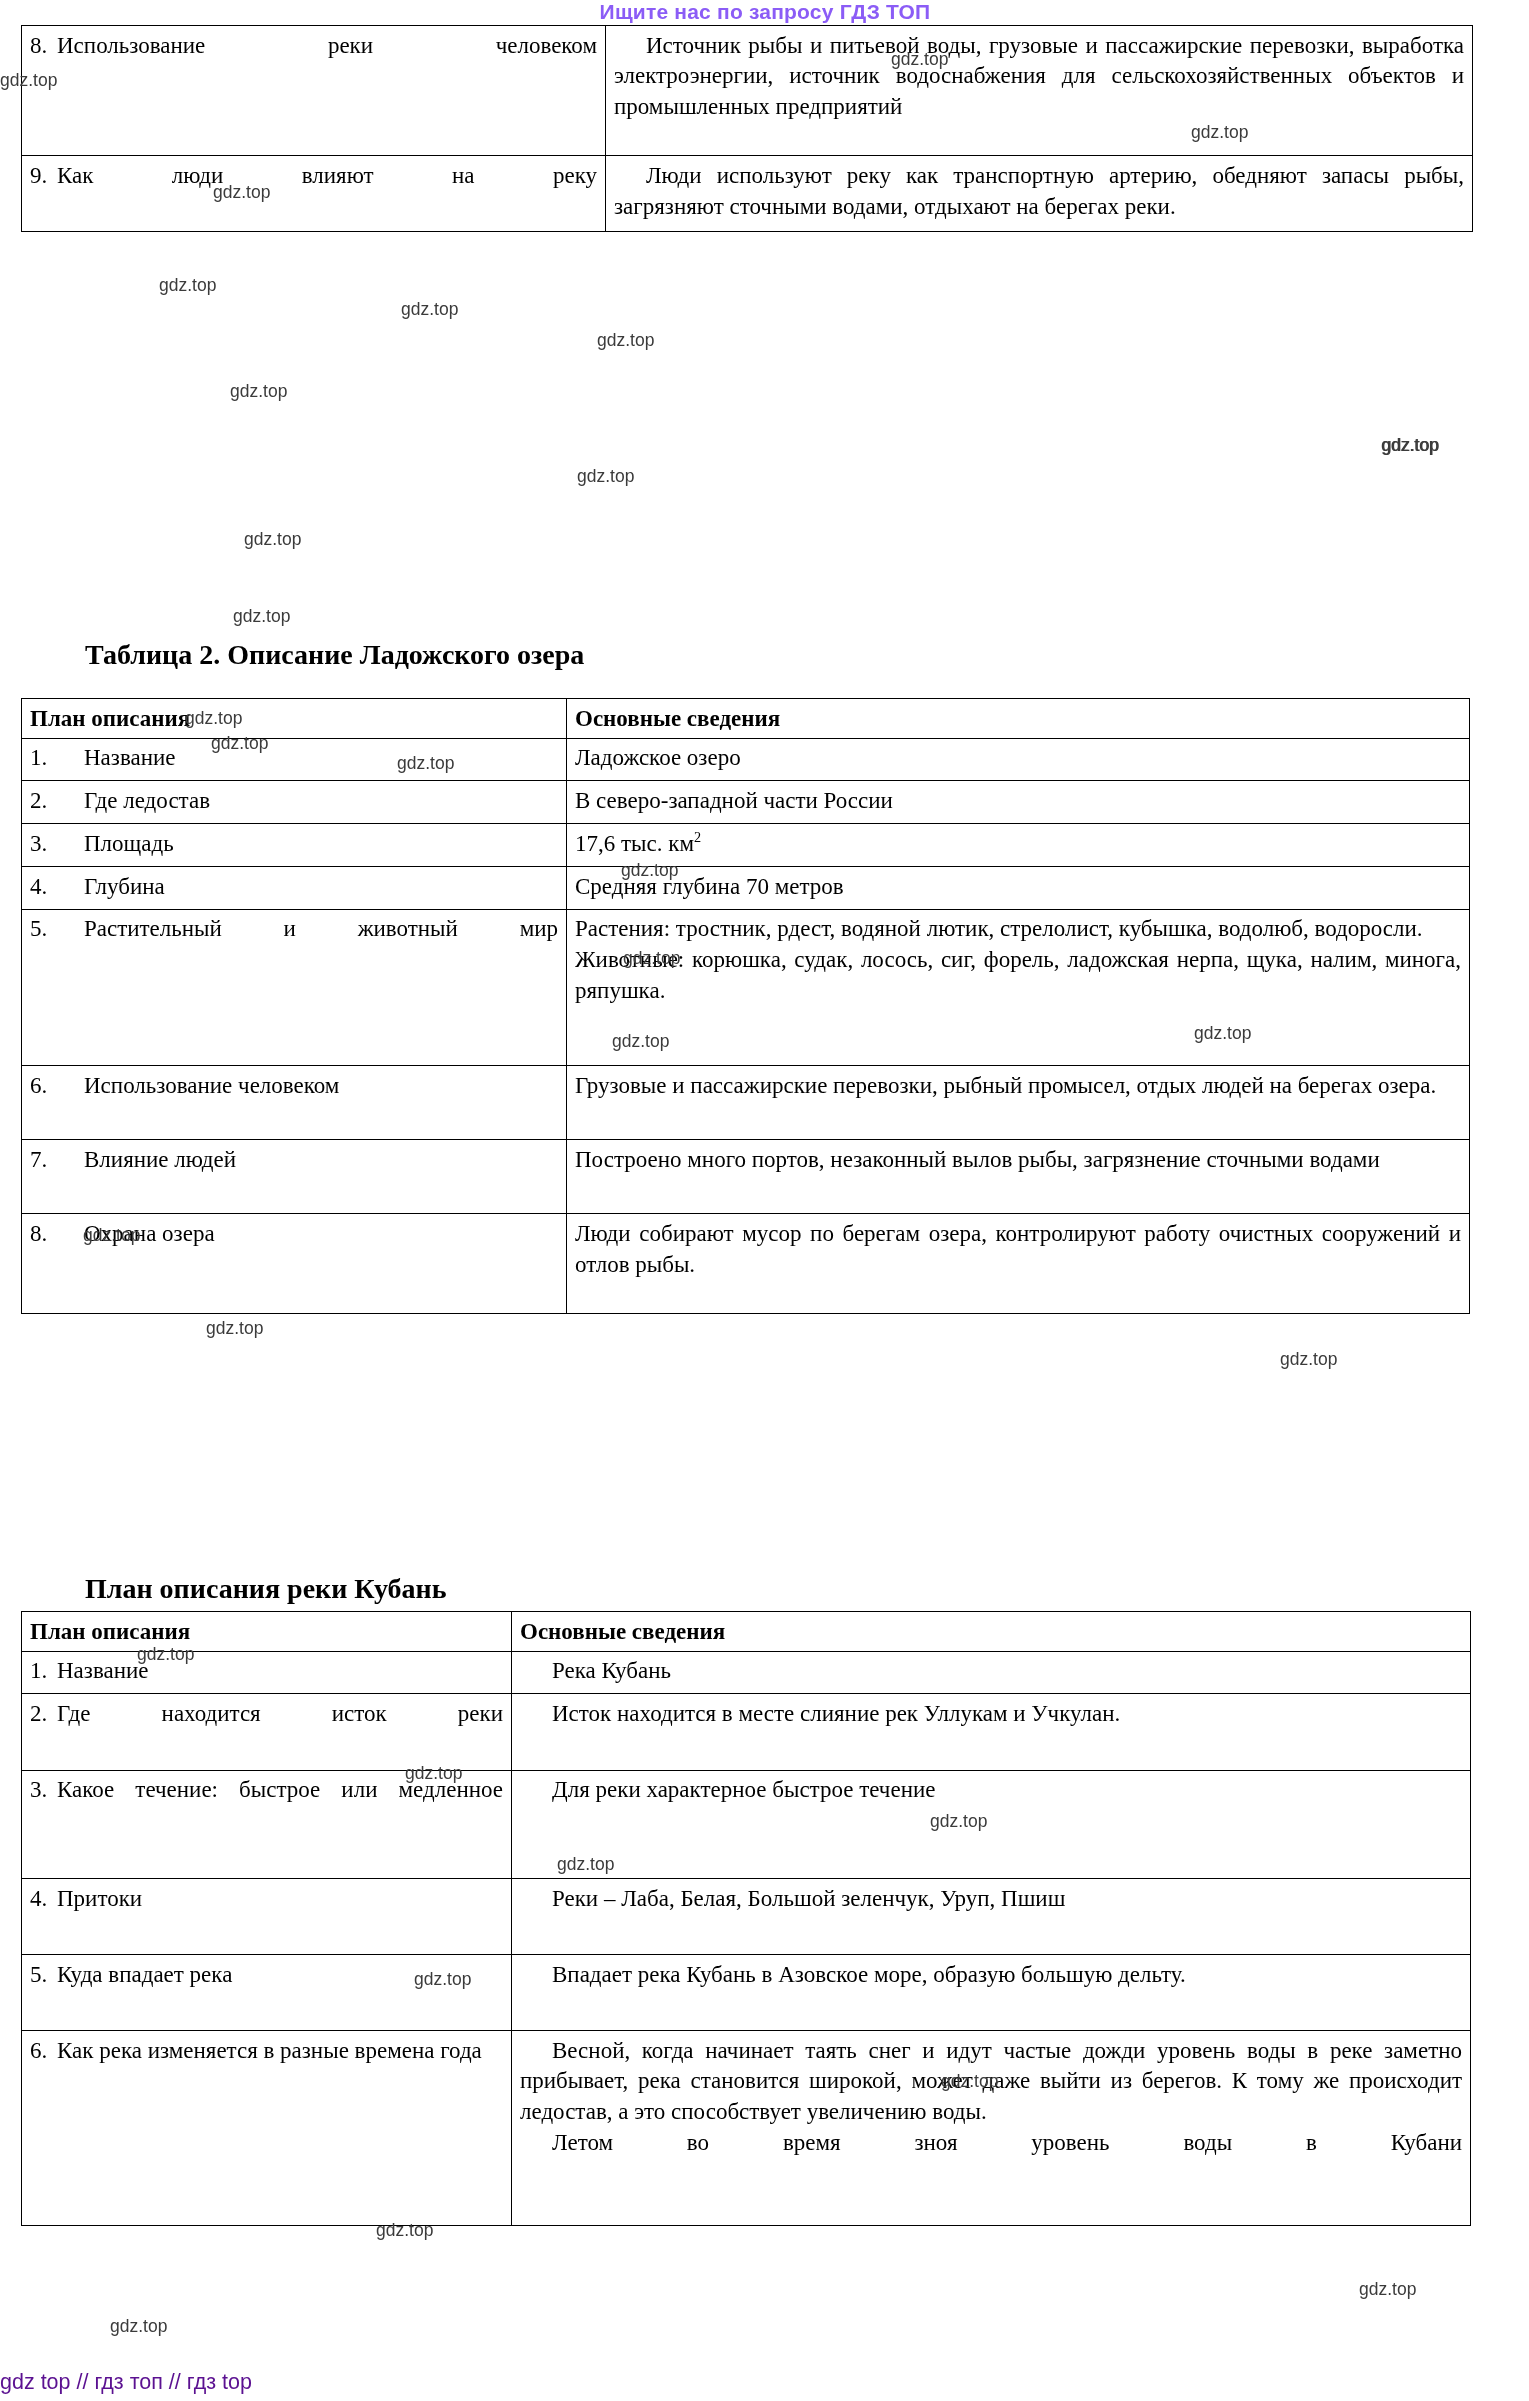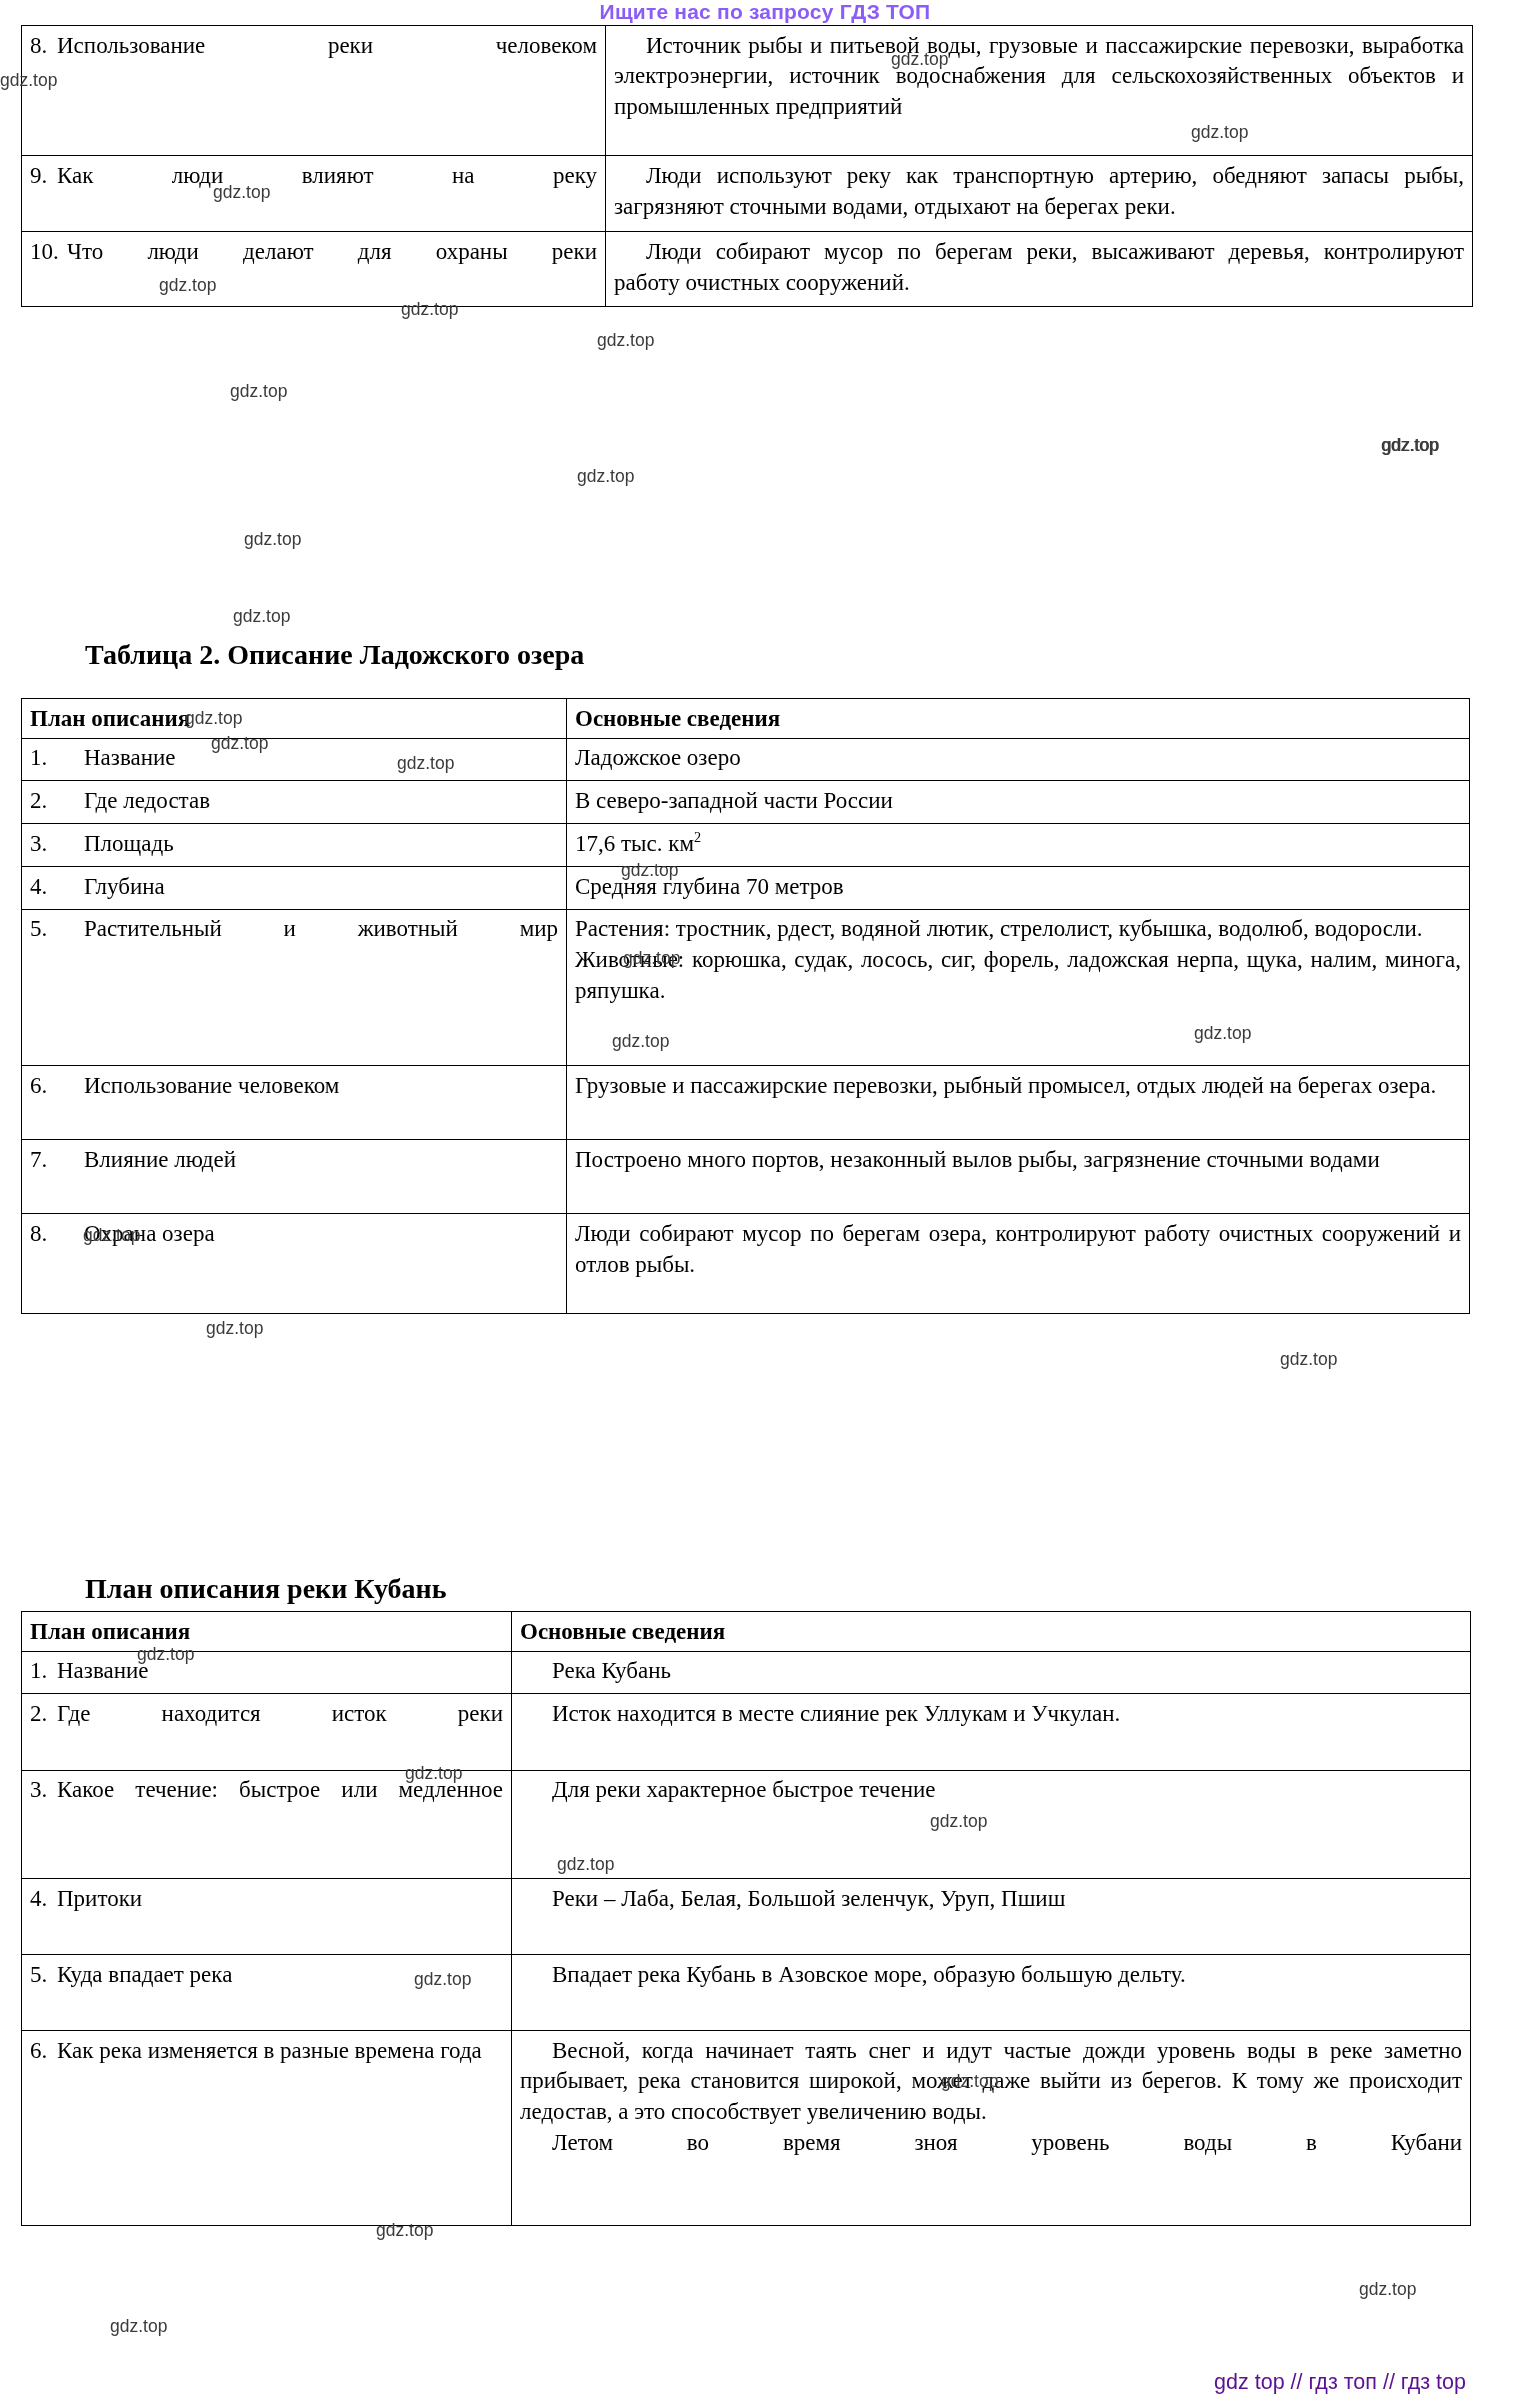--- a/index.html
+++ b/index.html
@@ -29,21 +29,21 @@
     font-weight: 600;
     letter-spacing: 0.2px;
     color: #8b5cf6;
     white-space: nowrap;
   }
   .promo-footer {
     position: absolute;
     top: 2370px;
     left: 0;
     width: 1466px;
-    text-align: right;
+    text-align: left;
     font-family: "Liberation Sans", "DejaVu Sans", sans-serif;
     font-size: 21.5px;
     font-weight: 500;
     color: #5b1191;
     white-space: nowrap;
   }
 
   
   .wm {
     position: absolute;
@@ -138,29 +138,20 @@
       <td class="cell-just indent">Источник рыбы и питьевой воды, грузовые и пассажирские перевозки, выработка электроэнергии, источник водоснабжения для сельскохозяйственных объектов и промышленных предприятий</td>
     </tr>
     <tr>
       <td class="nowrapcell" style="height:64px">
         <div class="num-cell">
           <span class="n">9.</span>
           <span class="t lastjust">Как люди влияют на реку</span>
         </div>
       </td>
       <td class="cell-just indent">Люди используют реку как транспортную артерию, обедняют запасы рыбы, загрязняют сточными водами, отдыхают на берегах реки.</td>
-    </tr>
-    <tr>
-      <td class="nowrapcell" style="height:62px">
-        <div class="num-cell">
-          <span class="n" style="min-width:37px">10.</span>
-          <span class="t lastjust">Что люди делают для охраны реки</span>
-        </div>
-      </td>
-      <td class="cell-just indent">Люди собирают мусор по берегам реки, высаживают деревья, контролируют работу очистных сооружений.</td>
     </tr>
   </tbody>
 </table>
 
 <div class="section-heading" style="left:85px; top:639px;">Таблица 2. Описание Ладожского озера</div>
 
 <table class="doc-table" id="t2" style="left:21px; top:698px; width:1449px;">
   <colgroup>
       <col style="width:545px">
       <col style="width:903px">

